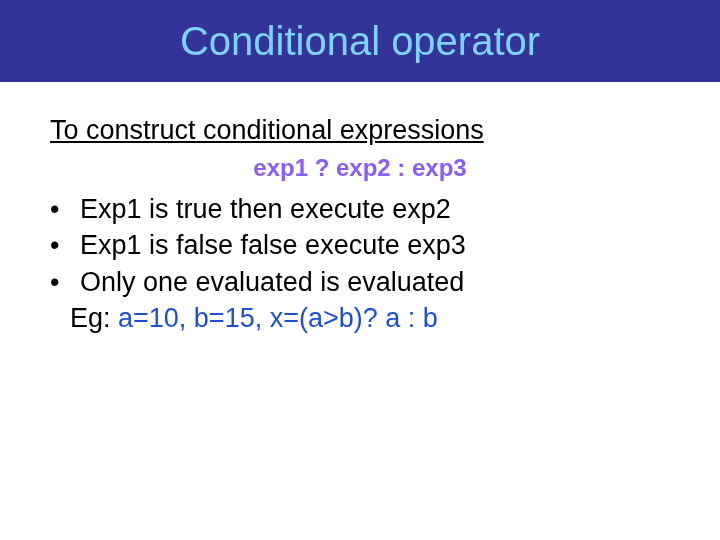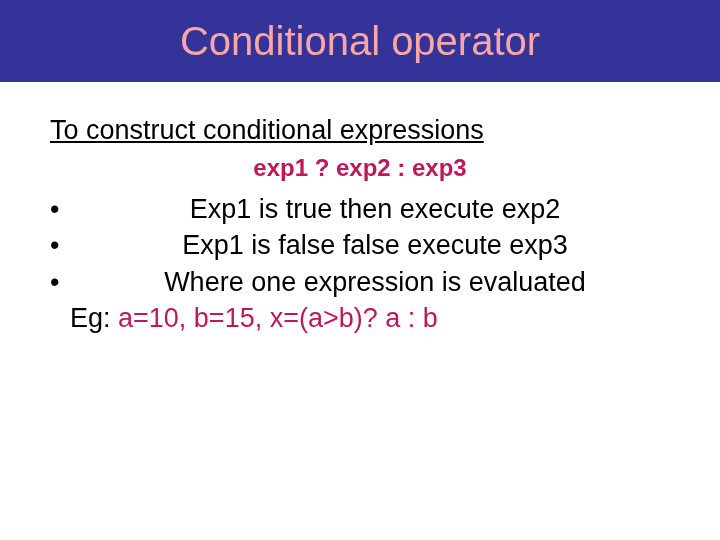--- a/index.html
+++ b/index.html
@@ -10,68 +10,67 @@
   }
   .title-bar {
     background: #333399;
     width: 100%;
     height: 82px;
     display: flex;
     align-items: center;
     justify-content: center;
   }
   .title-text {
-    color: #fca5a5;
+    color: #7dd3fc;
     font-size: 40px;
     font-weight: 400;
     letter-spacing: 0px;
   }
   .content {
     padding: 30px 50px 0 50px;
     color: #000000;
     font-size: 27px;
     line-height: 1.35;
   }
   .intro {
     margin-bottom: 6px;
     text-decoration: underline;
   }
   .syntax {
     text-align: center;
     font-weight: bold;
-    color: #be185d;
+    color: #8b5cf6;
     font-size: 24px;
     margin-bottom: 6px;
     margin-top: 4px;
   }
   .body-line {
     margin-bottom: 0px;
   }
   .bullet-row {
     display: flex;
     align-items: flex-start;
   }
   .bullet-dot {
     width: 30px;
     flex-shrink: 0;
     text-align: left;
     font-size: 27px;
   }
   .bullet-text {
     flex: 1;
-    text-align: center;
   }
   .eg-line {
   }
   .eg-label {
     display: inline;
     margin-left: 20px;
   }
   .eg-code {
-    color: #be185d;
+    color: #1d4ed8;
     display: inline;
   }
 </style>
 </head>
 <body>
 
 <div class="title-bar">
   <div class="title-text">Conditional operator</div>
 </div>
 
@@ -87,20 +86,20 @@
     <div class="bullet-text">Exp1 is true then execute exp2</div>
   </div>
 
   <div class="bullet-row body-line">
     <div class="bullet-dot">•</div>
     <div class="bullet-text">Exp1 is false false execute exp3</div>
   </div>
 
   <div class="bullet-row body-line">
     <div class="bullet-dot">•</div>
-    <div class="bullet-text">Where one expression is evaluated</div>
+    <div class="bullet-text">Only one evaluated is evaluated</div>
   </div>
 
   <div class="eg-line body-line">
     <span class="eg-label">Eg: </span><span class="eg-code">a=10, b=15, x=(a&gt;b)? a : b</span>
   </div>
 
 </div>
 
 </body></html>

